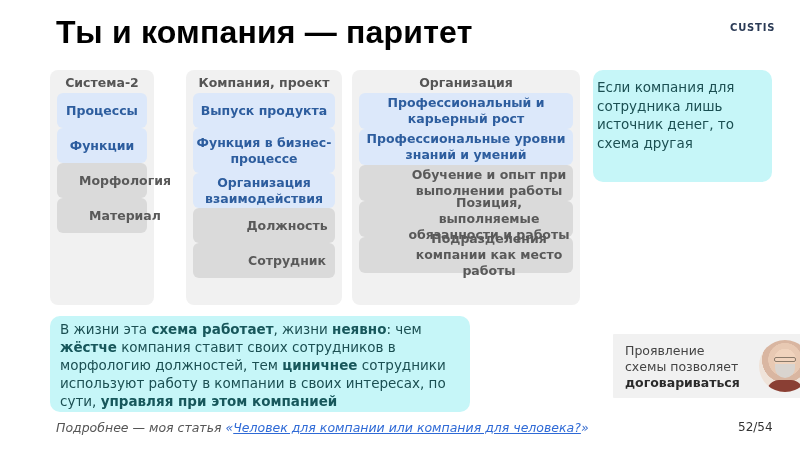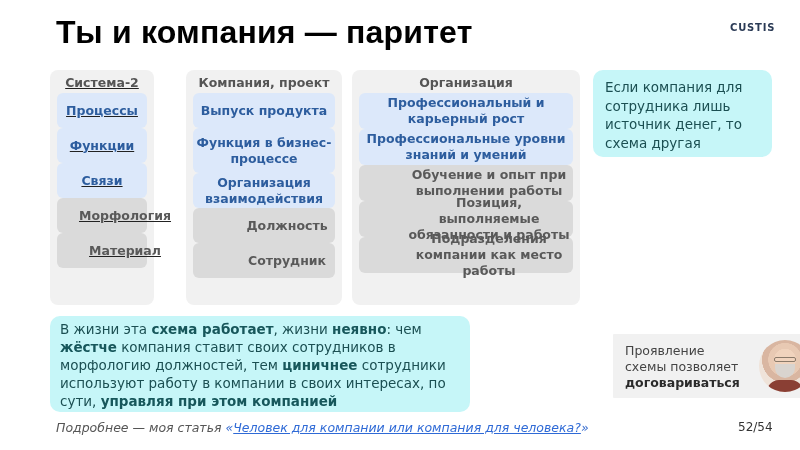--- a/index.html
+++ b/index.html
@@ -26,29 +26,29 @@
     text-align: center; font-size: 12.5px; font-weight: bold; color: #555;
     height: 20px; line-height: 20px;
   }
   .cell {
     border-radius: 6px; display: flex; align-items: center; justify-content: center;
     text-align: center; font-weight: bold; font-size: 12.5px; line-height: 16px;
   }
   .cell.blue { background: #dce8fa; color: #2d5d9e; }
   .cell.gray { background: #dadada; color: #595959; padding-left: 46px; }
 
-  #col1 { left: 50px; width: 104px; text-decoration: underline; }
+  #col1 { left: 50px; width: 104px; }
   #col2 { left: 186px; width: 156px; }
   #col3 { left: 352px; width: 228px; }
   #col3 .cell { }
 
   .note-top {
-    position: absolute; left: 593px; top: 70px; width: 179px; height: 87px;
+    position: absolute; left: 593px; top: 70px; width: 179px; height: 112px;
     background: #c6f6f8; border-radius: 10px;
-    padding: 8px 12px; font-size: 13.5px; line-height: 18.5px; color: #1b4f52;
+    padding: 8px 4px; font-size: 13.5px; line-height: 18.5px; color: #1b4f52;
   }
 
   .note-bottom {
     position: absolute; left: 50px; top: 316px; width: 420px; height: 96px;
     background: #c6f6f8; border-radius: 10px;
     padding: 4px 10px; font-size: 13.5px; line-height: 18px; color: #1b4f52;
   }
   .note-bottom b { color: #17575b; }
 
   .aside {
@@ -89,21 +89,20 @@
 </head>
 <body>
 
 <div class="title">Ты и компания — паритет</div>
 <div class="logo">CUSTIS</div>
 
 <div class="col" id="col1">
   <div class="col-head">Система-2</div>
   <div class="cell blue" style="height:35px">Процессы</div>
   <div class="cell blue" style="height:35px">Функции</div>
-  <div class="cell blue" style="height:35px">Связи</div>
   <div class="cell gray" style="height:35px">Морфология</div>
   <div class="cell gray" style="height:35px">Материал</div>
 </div>
 
 <div class="col" id="col2">
   <div class="col-head">Компания, проект</div>
   <div class="cell blue" style="height:35px">Выпуск продукта</div>
   <div class="cell blue" style="height:45px">Функция в бизнес-процессе</div>
   <div class="cell blue" style="height:35px">Организация взаимодействия</div>
   <div class="cell gray" style="height:35px">Должность</div>

